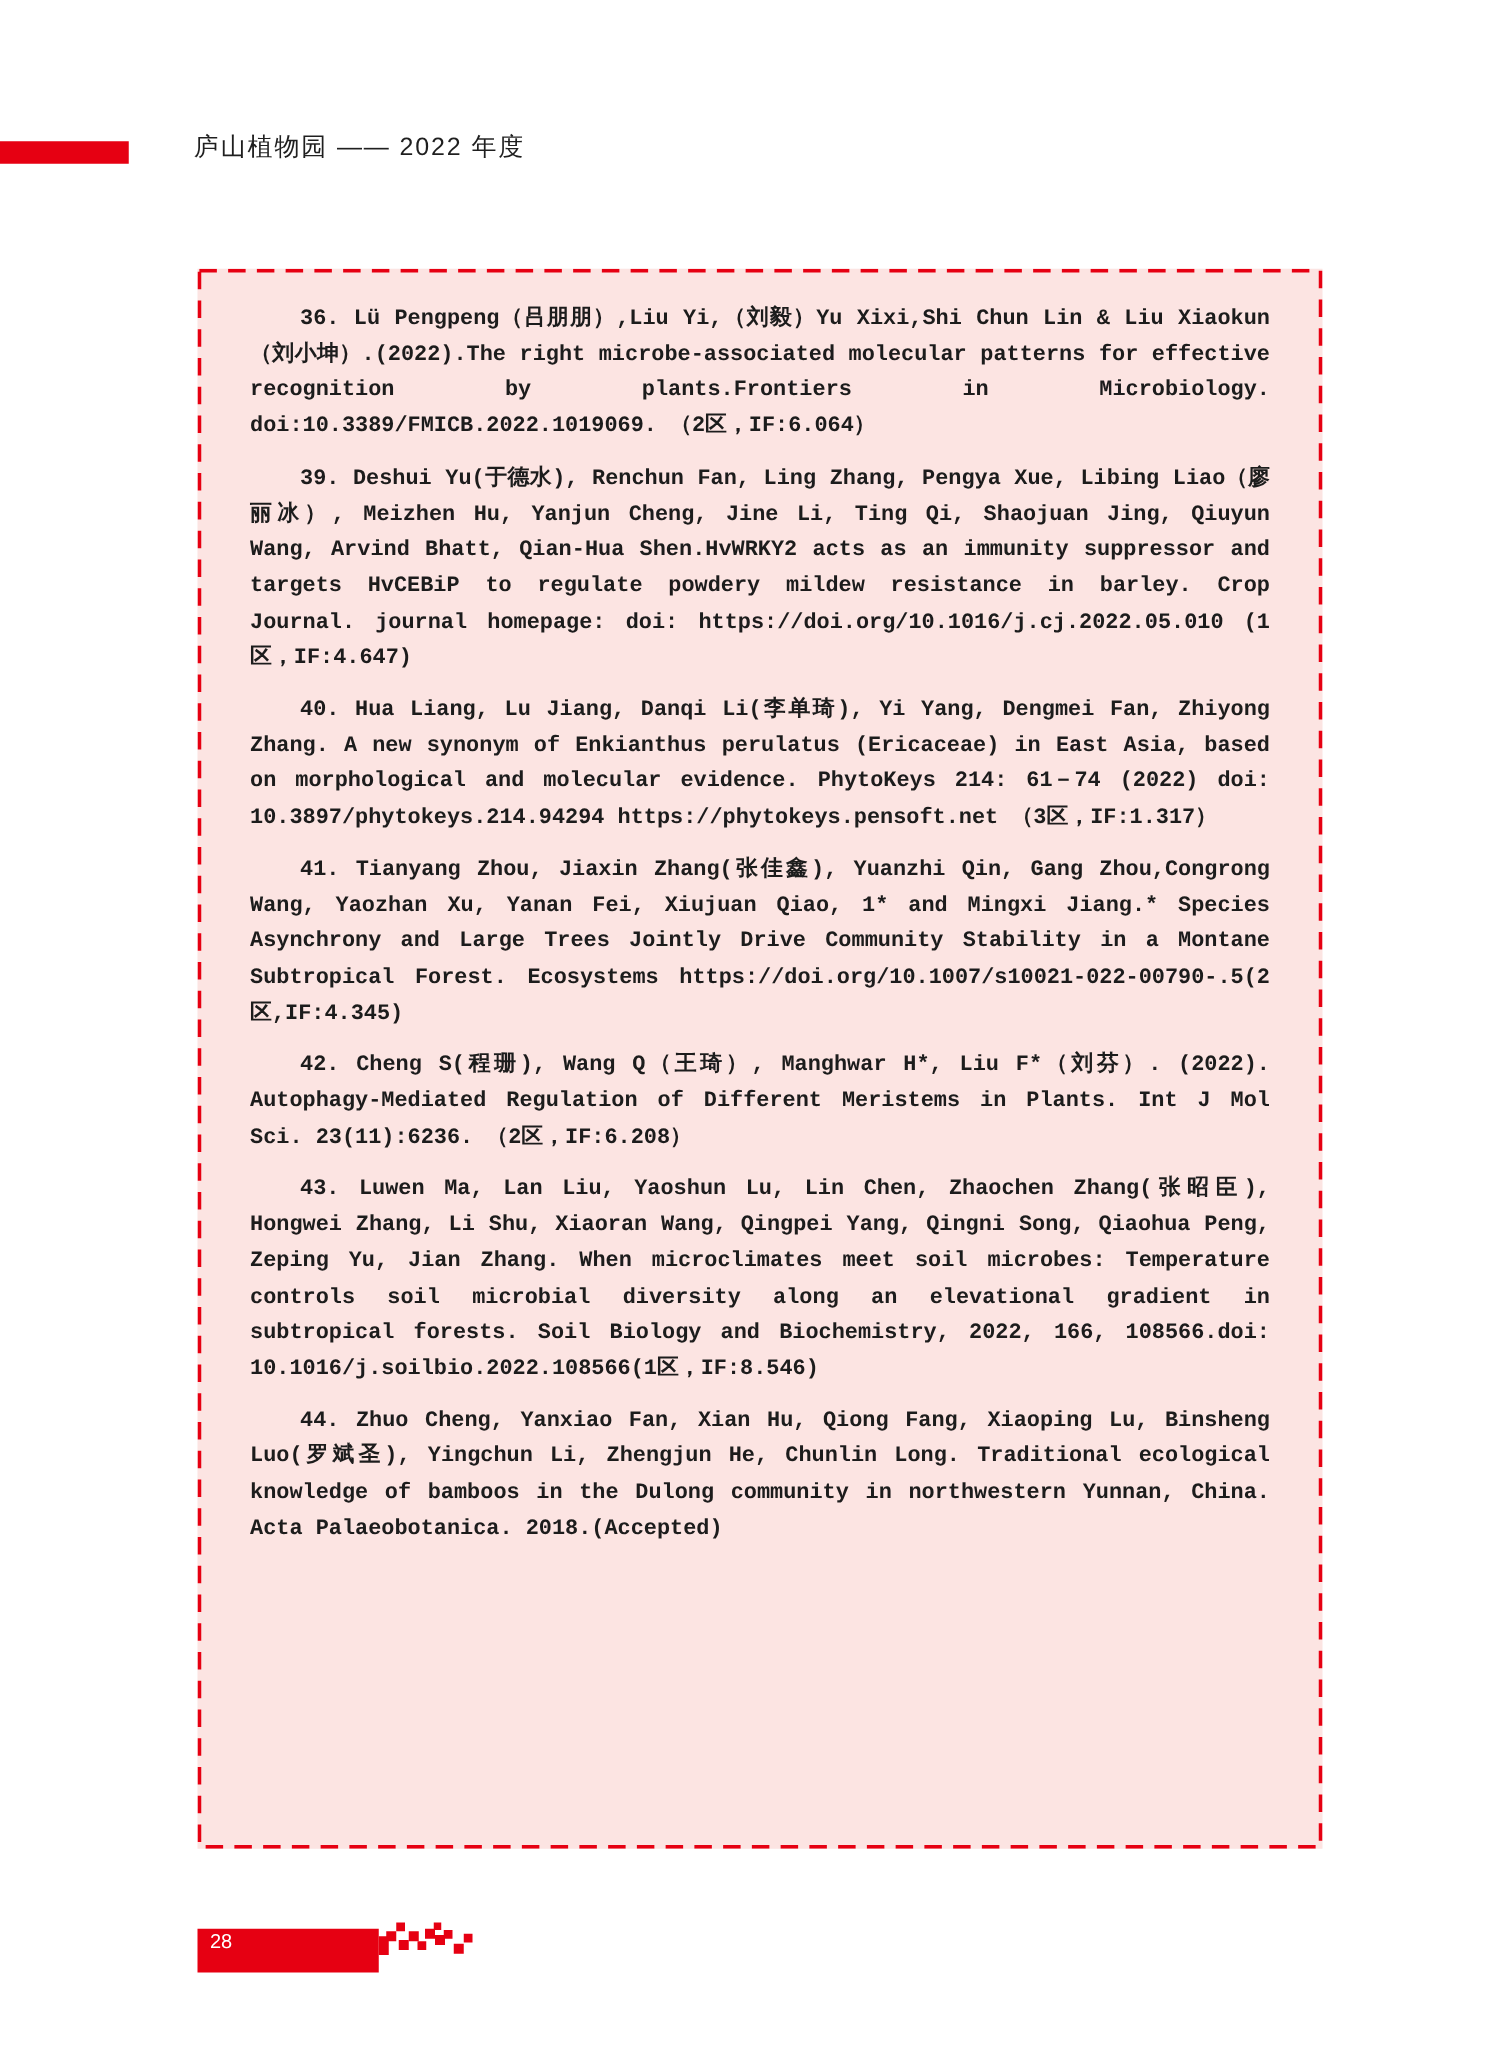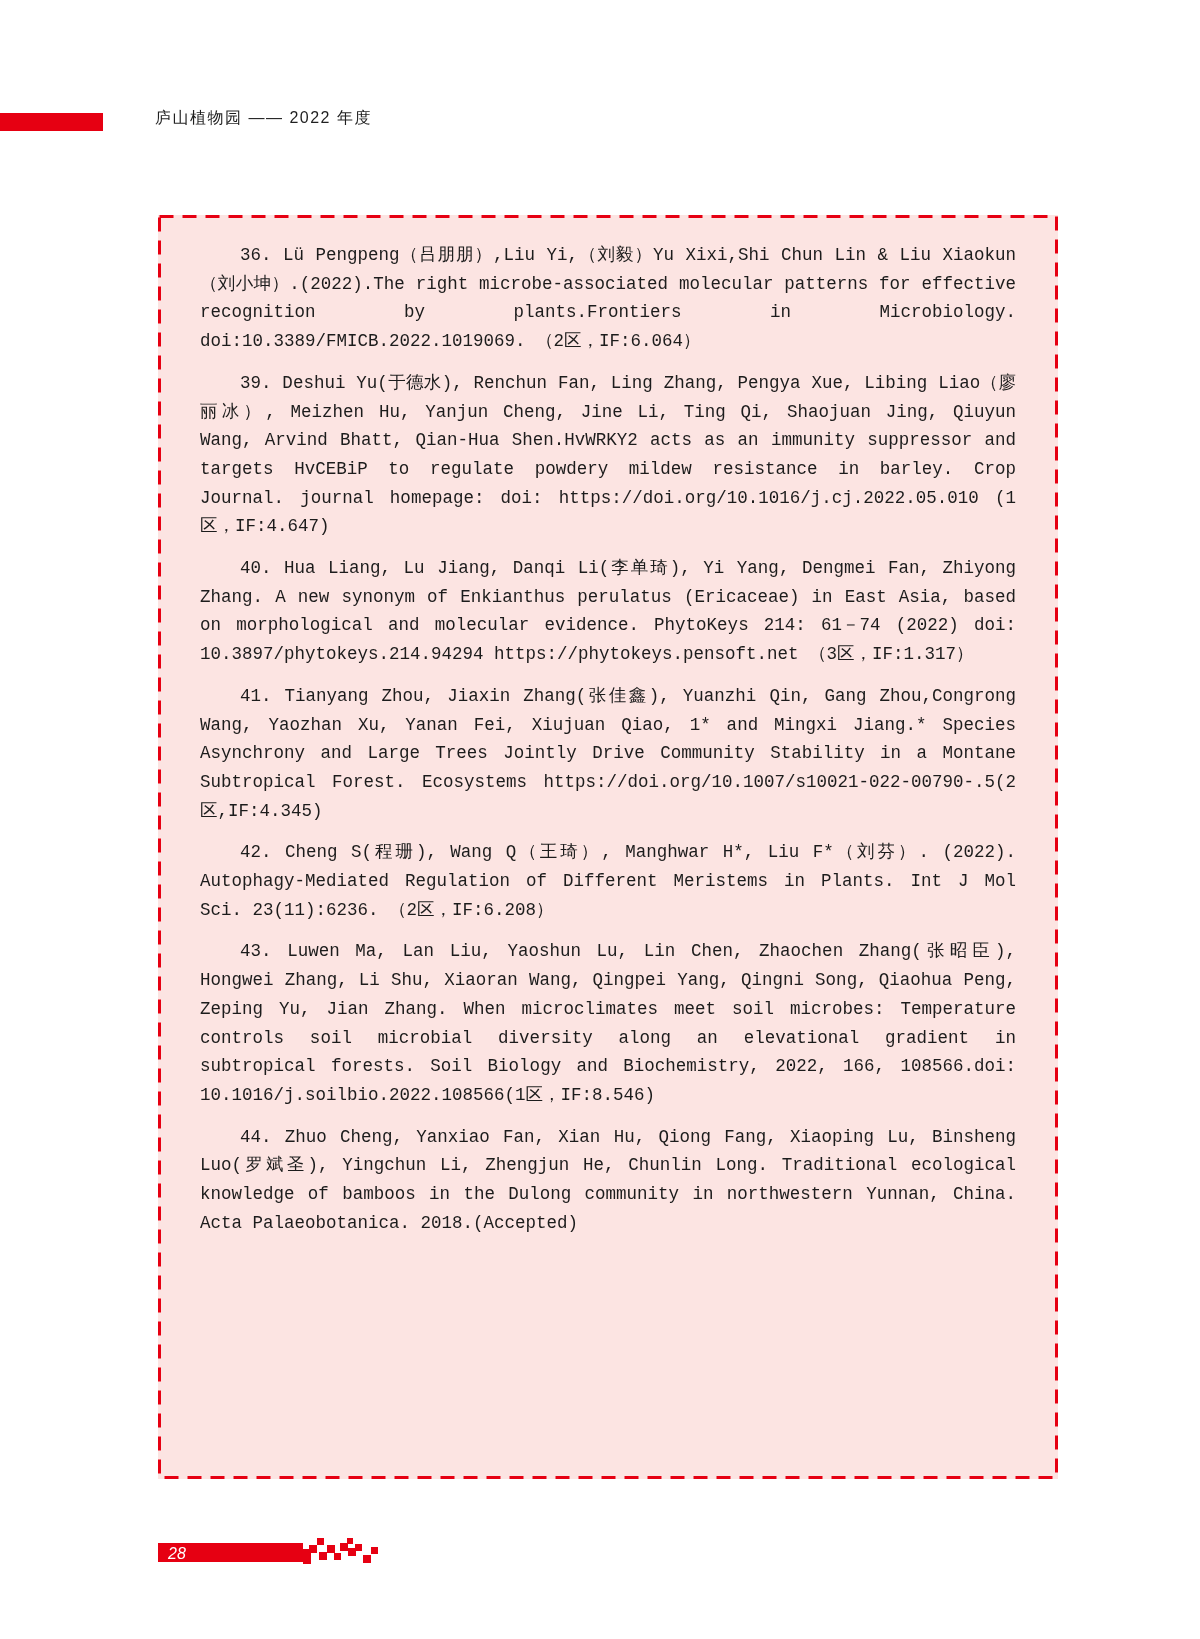--- a/index.html
+++ b/index.html
@@ -13,50 +13,50 @@
     width:1200px;height:1639px;position:relative;background:#ffffff;
     font-family:"Liberation Sans",sans-serif;overflow:hidden;
   }
   
   .header-accent-bar{
     position:absolute;left:0;top:113px;width:103px;height:18px;
     background:var(--accent-red);
   }
   .page-title{
     position:absolute;left:155px;top:102px;height:32px;line-height:32px;
-    font-size:16px;letter-spacing:1.5px;color:#1f1f1f;
+    font-size:20px;letter-spacing:1.5px;color:#1f1f1f;
     font-family:"Liberation Sans",sans-serif;font-weight:500;
   }
   
   .pub-panel{
     position:absolute;left:158px;top:215px;width:900px;height:1264px;
     background:var(--panel-pink);
   }
   .pub-panel svg.panel-border{
     position:absolute;left:0;top:0;width:900px;height:1264px;display:block;
     pointer-events:none;
   }
   .pub-content{
     position:absolute;left:0;top:0;width:100%;height:100%;
     padding:26px 42px 0 42px;
+    font-weight:bold;
   }
   .pub{
     margin:0 0 13px 0;
     text-indent:40px;
     text-align:justify;
     font-family:"Liberation Mono","DejaVu Sans Mono",monospace;
     font-size:17.5px;line-height:28.7px;
     color:var(--text-dark);
     word-break:break-word;
   }
   
   .page-number-bar{
-    position:absolute;left:158px;top:1543px;width:145px;height:19px;
+    position:absolute;left:158px;top:1543px;width:145px;height:35px;
     background:var(--accent-red);
-    font-style:italic;
   }
   .page-number{
     display:block;padding-left:10px;color:#ffffff;
     font-size:16px;line-height:21px;font-family:"Liberation Sans",sans-serif;
   }
   .px{
     position:absolute;background:var(--accent-red);
   }
 </style>
 </head>

